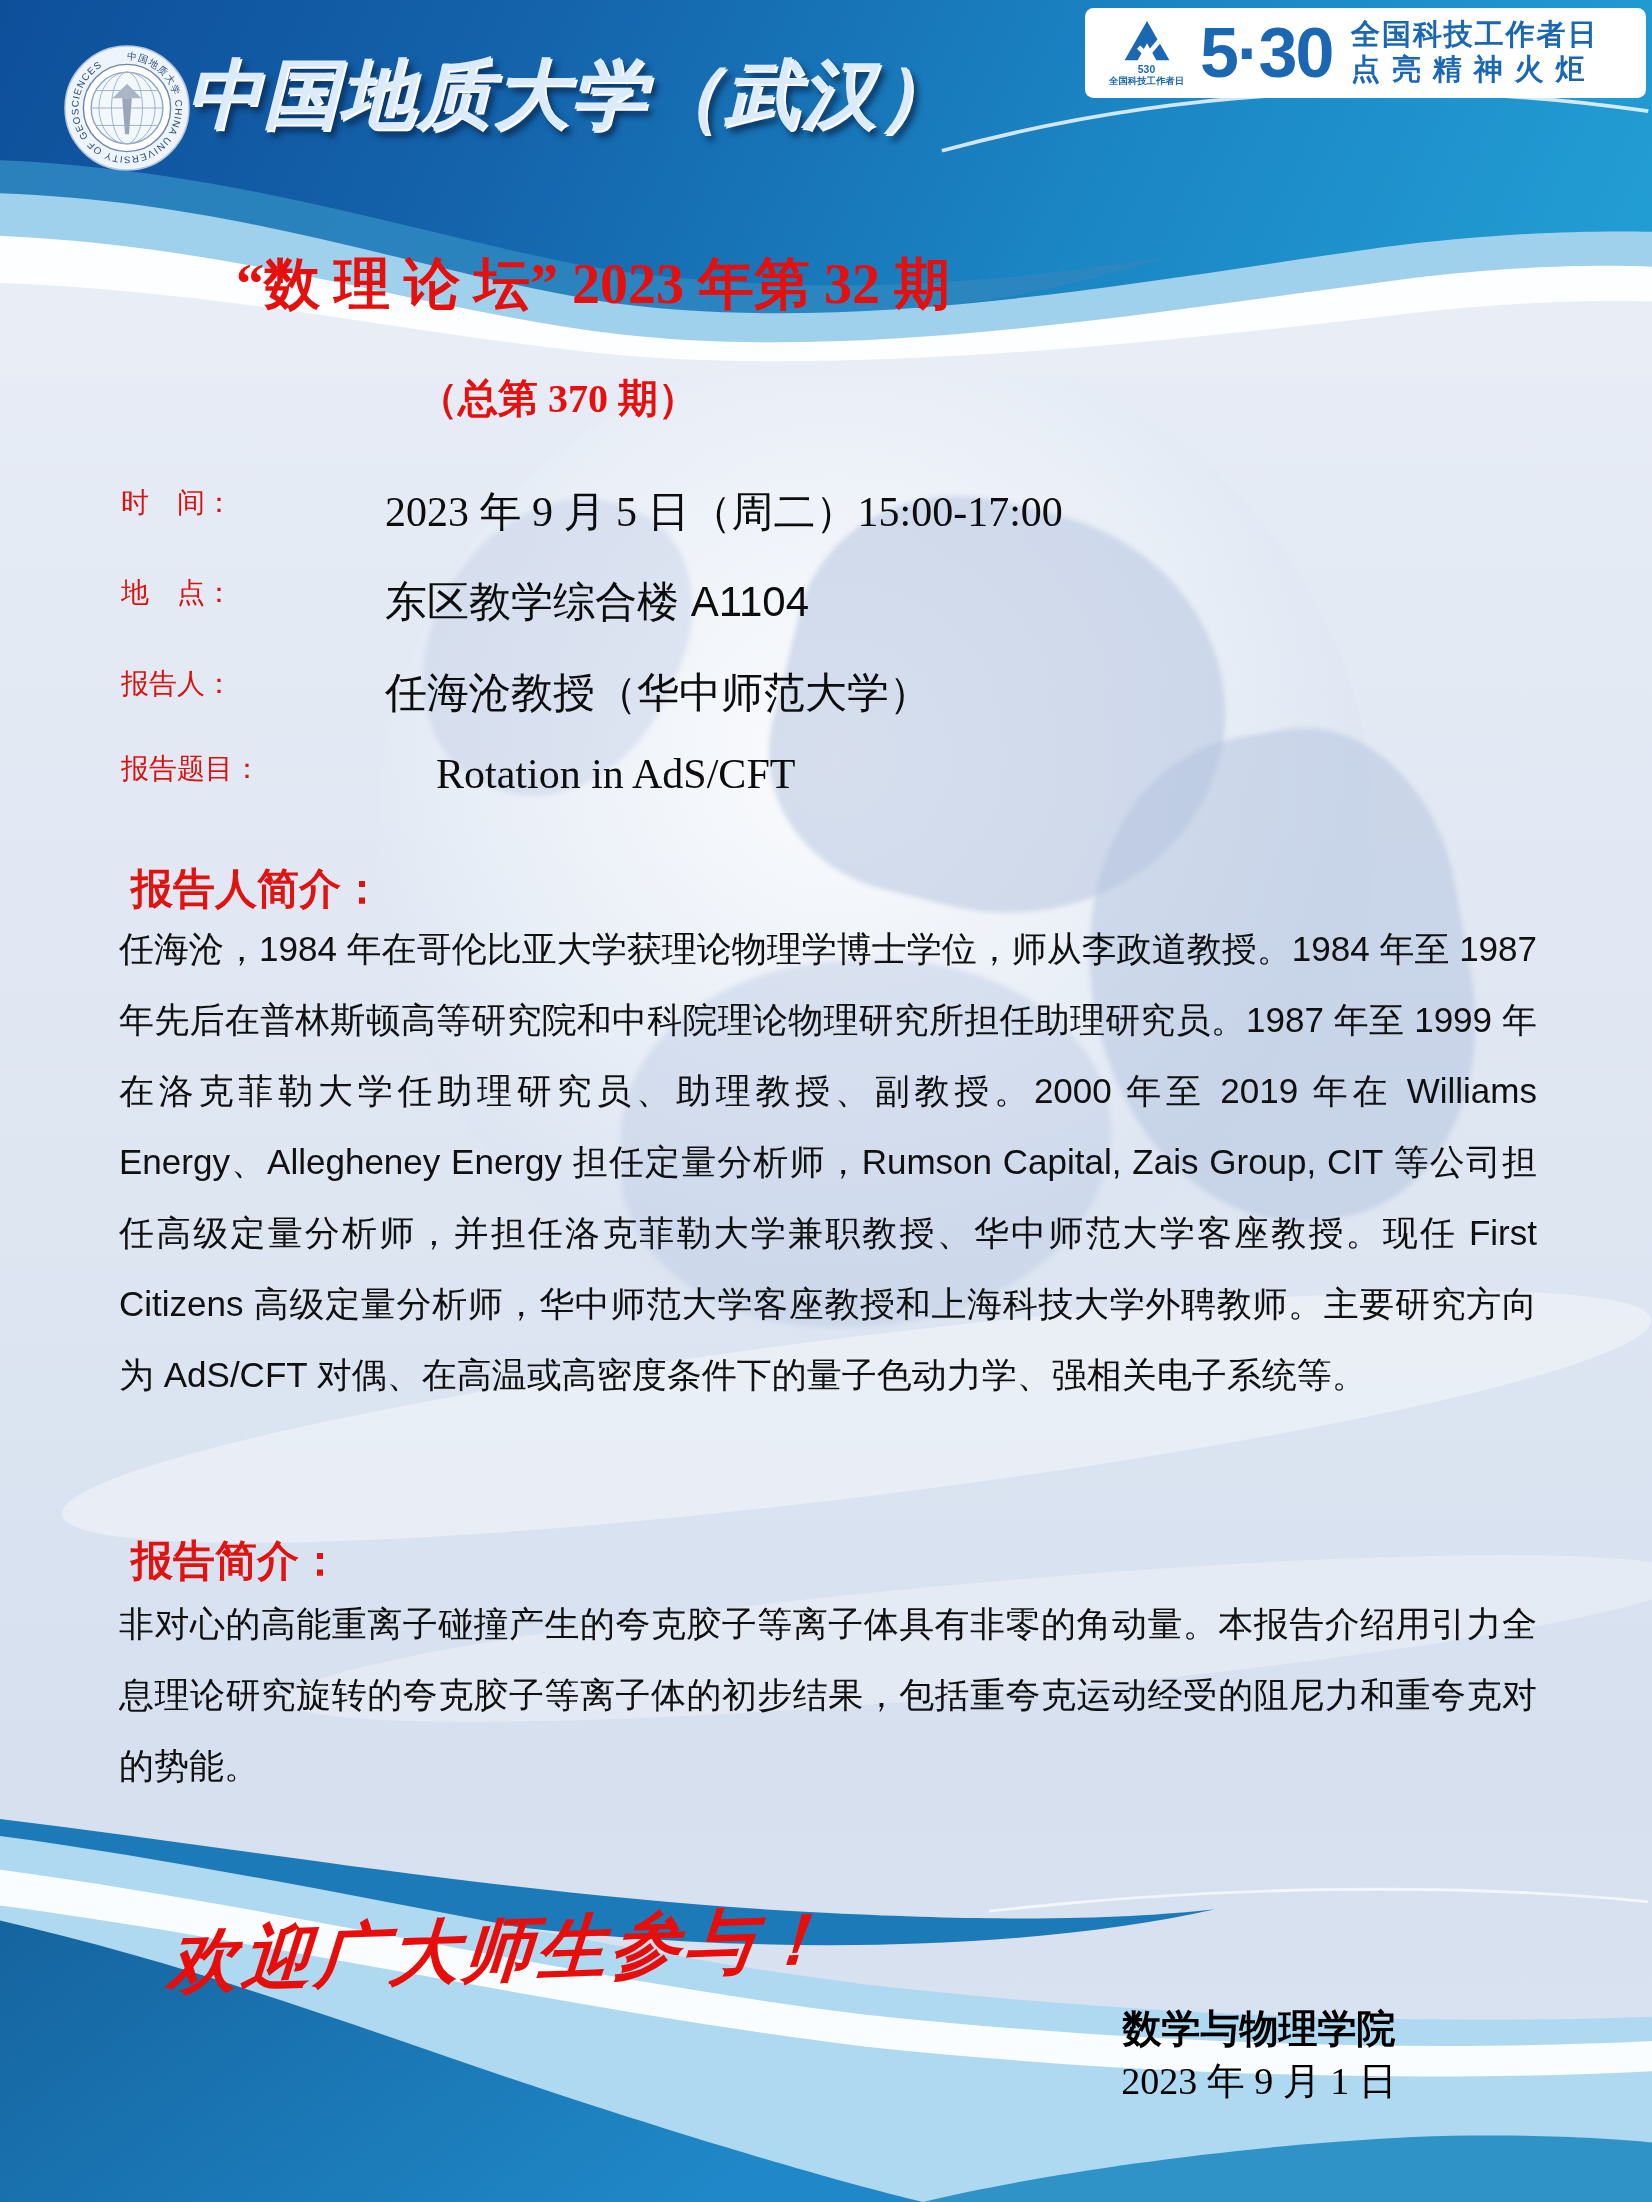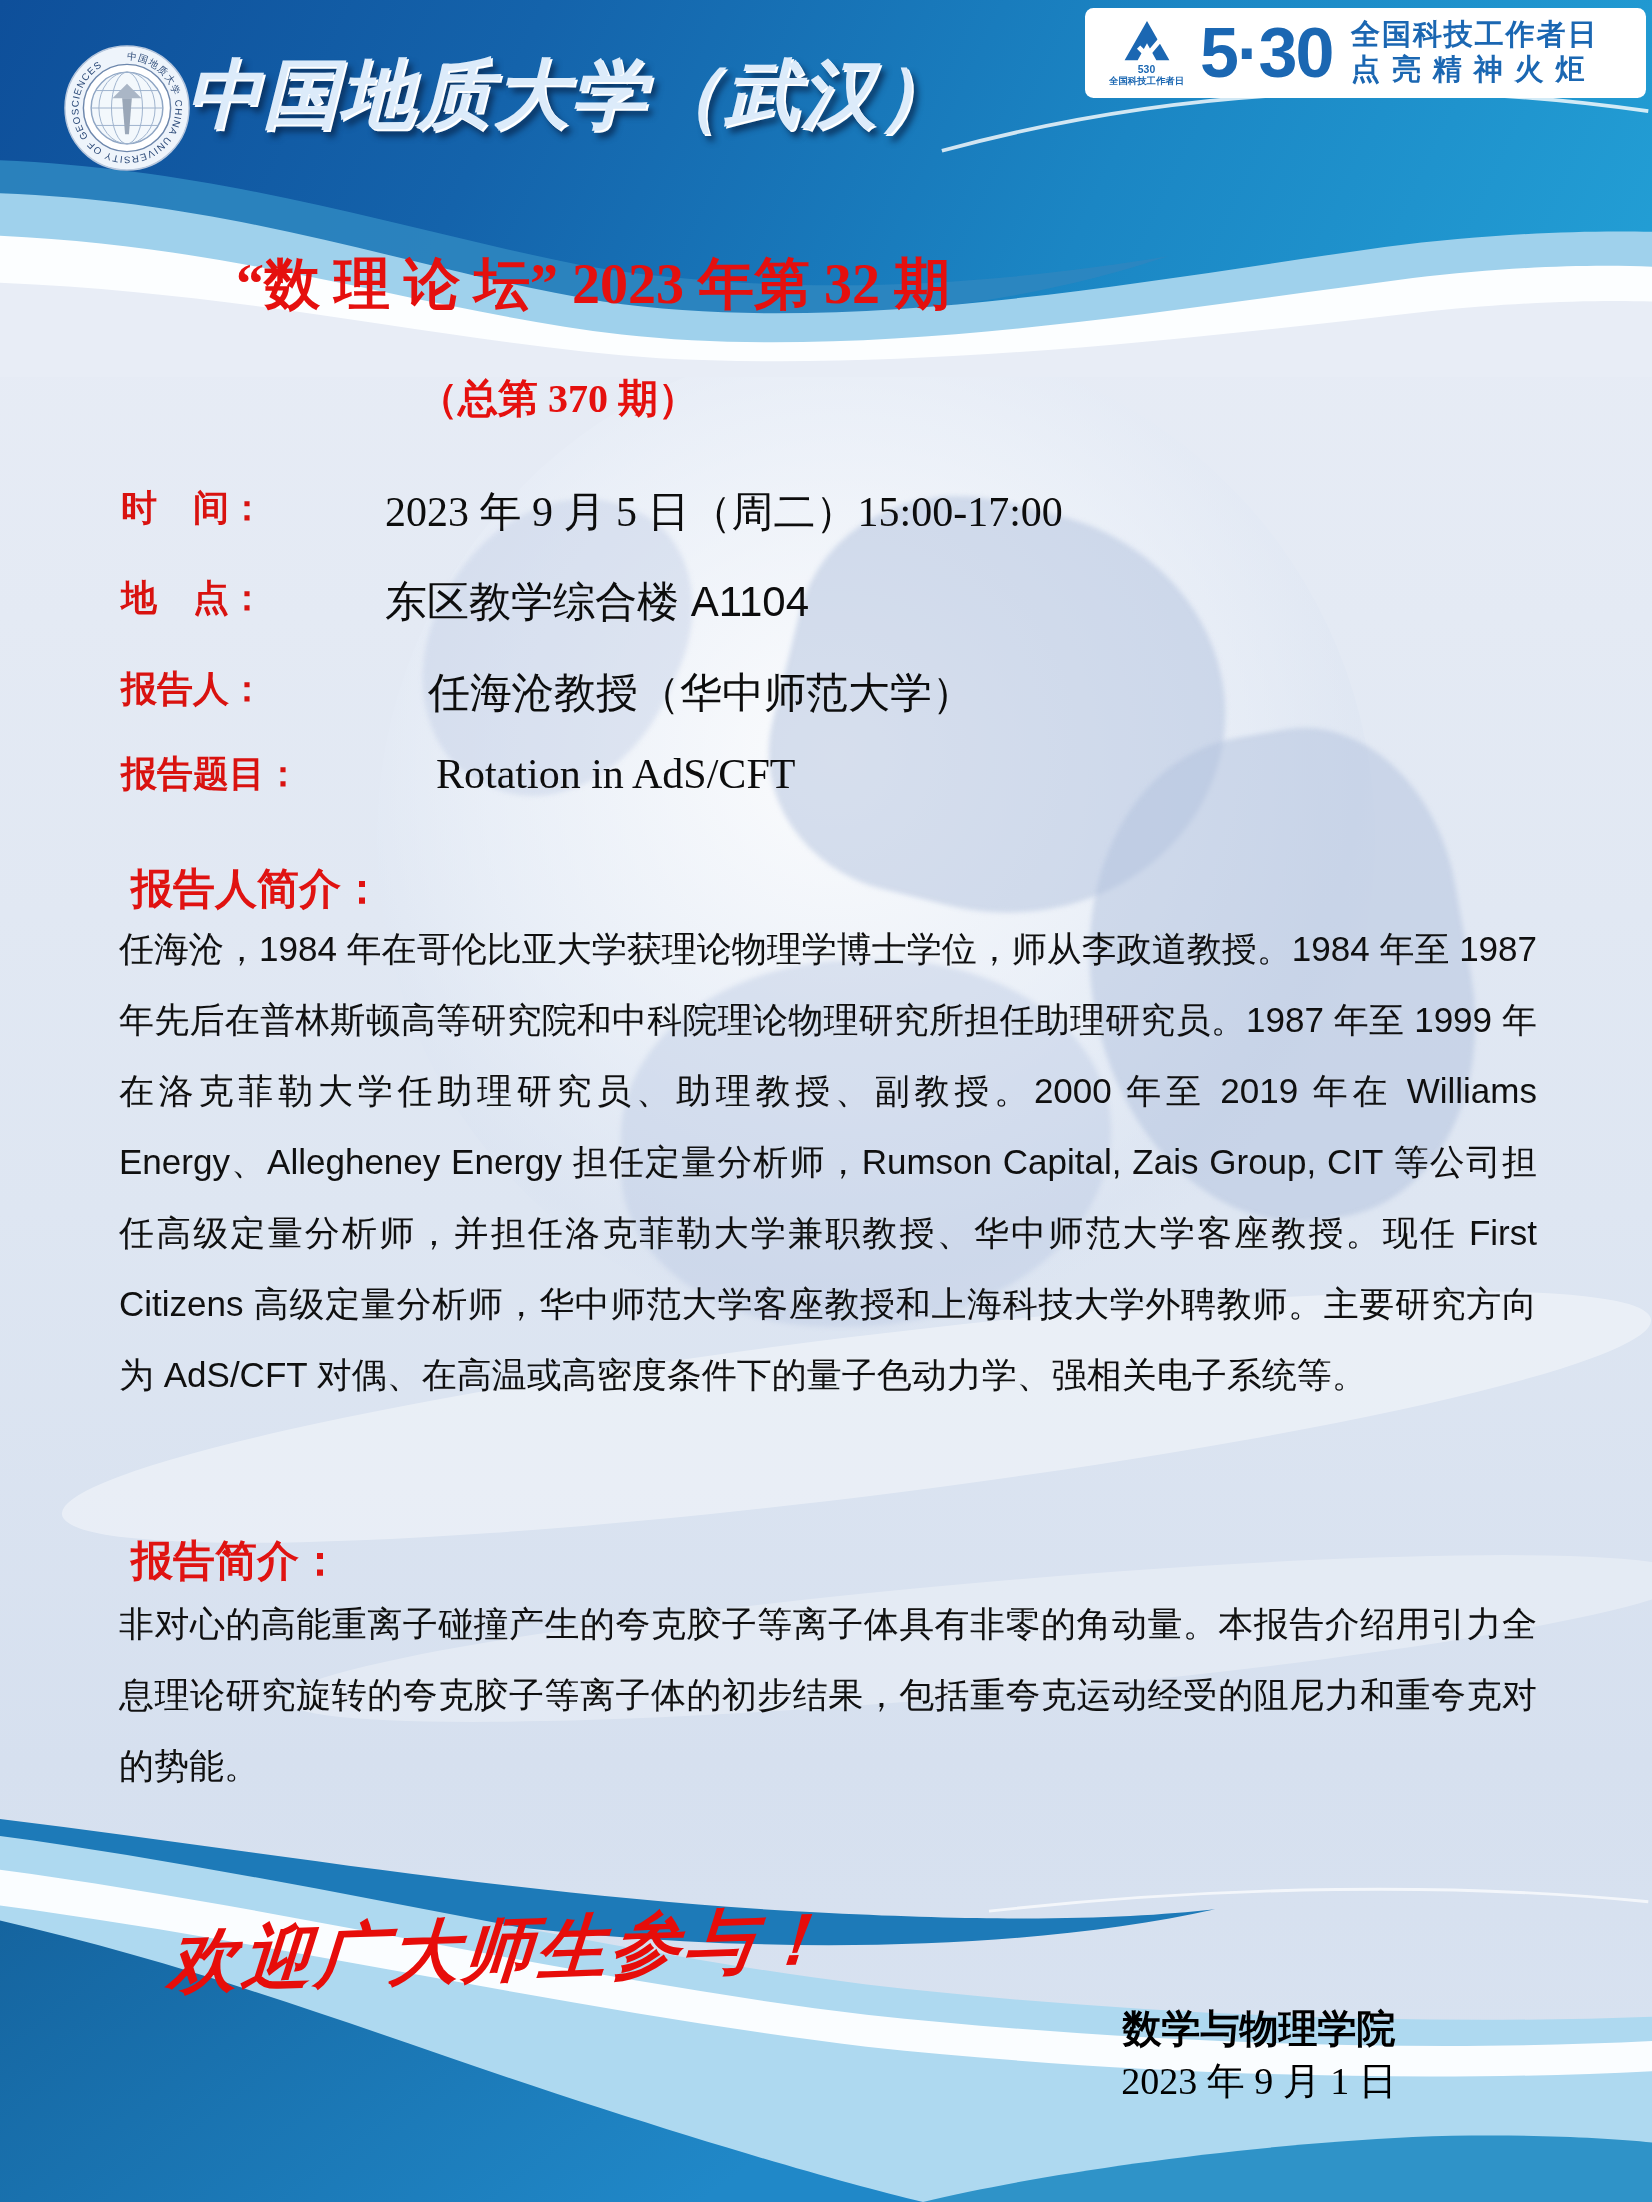--- a/index.html
+++ b/index.html
@@ -38,22 +38,22 @@
     font-family:"Liberation Sans",sans-serif;}
   .badge-text{display:flex;flex-direction:column;justify-content:center;gap:3.8px;margin-left:5.6px;}
   .badge-text div{font-size:29px;font-weight:bold;color:#1b67b2;line-height:1.1;white-space:nowrap;letter-spacing:1.9px;}
   
   main{position:absolute;inset:0;z-index:5;}
   .title{position:absolute;left:0;top:0;width:1116px;text-align:center;color:#e5100e;
     font-family:"Liberation Serif","DejaVu Serif",serif;font-weight:bold;}
   .title-line1{position:absolute;top:247px;width:100%;font-size:56px;white-space:nowrap;margin-left:35px;}
   .title-line2{position:absolute;top:371px;width:100%;font-size:40px;white-space:nowrap;}
   .info-row{position:absolute;left:121px;display:flex;white-space:nowrap;}
-  .row-time{top:484px;}  .row-place{top:574px;}  .row-speaker{top:665px;gap:43px;}  .row-topic{top:750px;}
-  .ilabel{display:inline-block;width:264px;flex:0 0 auto;color:#d9120f;font-weight:bold;font-size:36px;}
+  .row-time{top:484px;}  .row-place{top:574px;}  .row-speaker{top:665px;}  .row-topic{top:750px;}
+  .ilabel{display:inline-block;width:264px;flex:0 0 auto;color:#d9120f;font-weight:normal;font-size:28px;}
   .row-topic .ilabel{width:315px;}
   .ivalue{font-size:42px;color:#0d0d0d;}
   .serif-val{font-family:"Liberation Serif","DejaVu Serif",serif;}
   .sec-heading{position:absolute;left:121px;color:#e01311;font-weight:bold;font-size:42px;white-space:nowrap;margin-left:10px;}
   .h-bio{top:861px;}  .h-abs{top:1533px;}
   .para{position:absolute;left:119px;width:1418px;font-size:35px;line-height:71px;color:#101010;
     text-align:justify;}
   .p-bio{top:913px;}  .p-abs{top:1588px;}
   
   footer{position:absolute;inset:auto 0 0 0;height:490px;z-index:2;}

